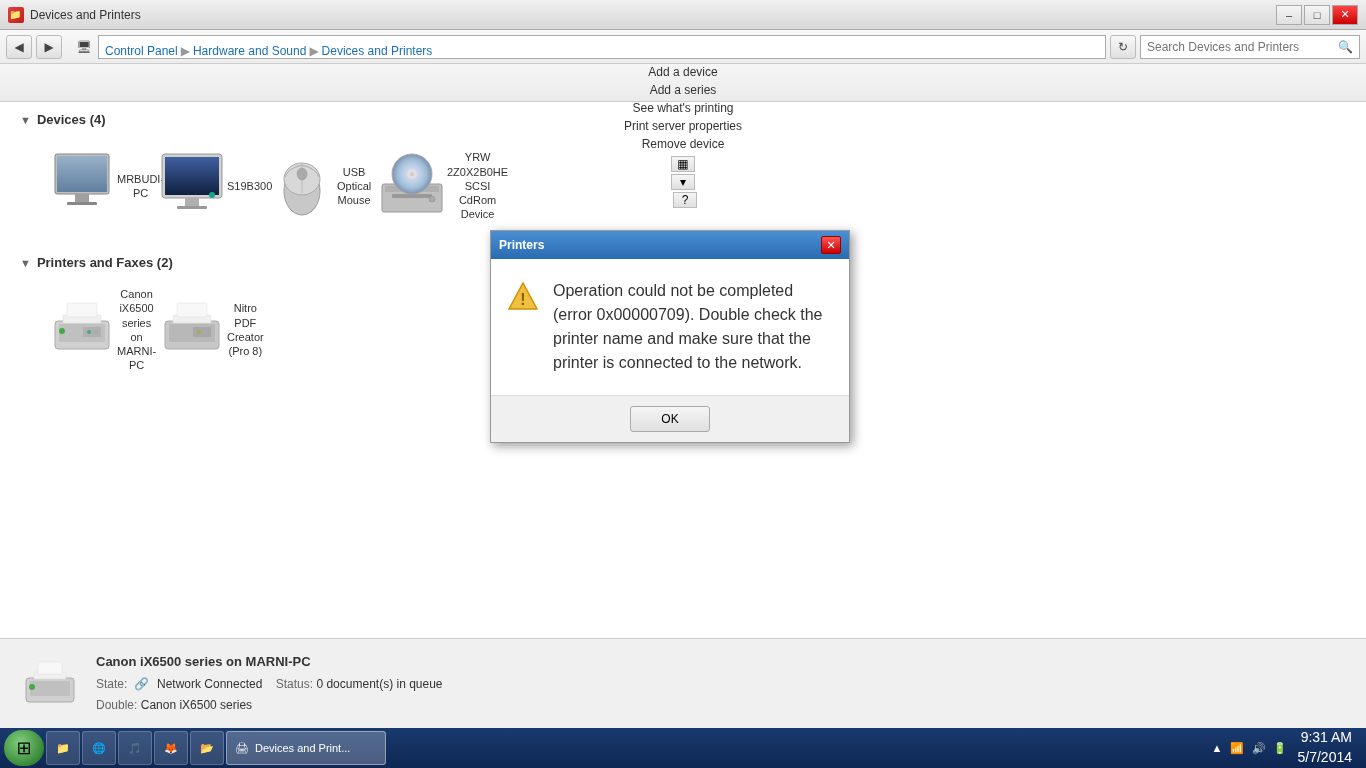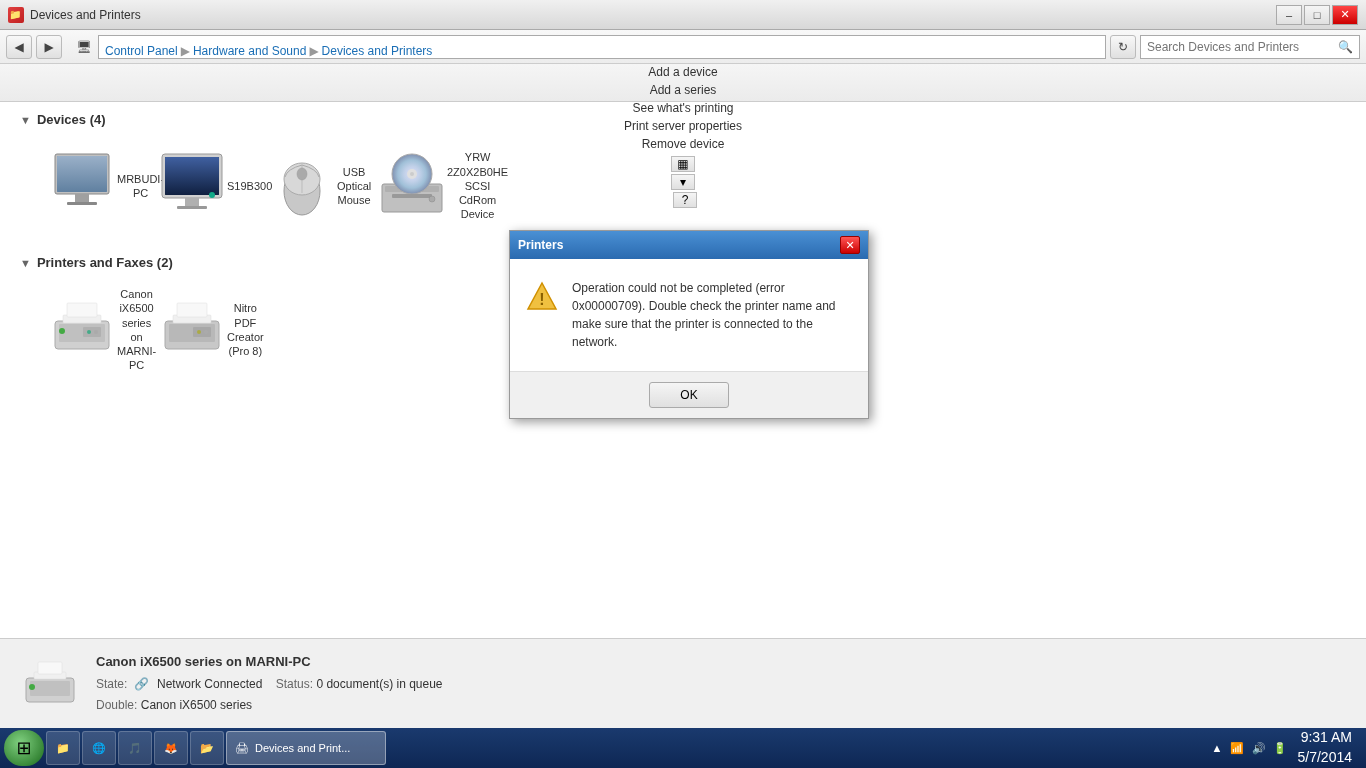--- a/index.html
+++ b/index.html
@@ -176,21 +176,21 @@
       gap: 8px;
       padding: 0 8px;
       color: white;
       font-size: 11px;
     }
     .clock { text-align: right; font-size: 14px; color: white; line-height: 1.4; }
     .dialog {
       pointer-events: all;
       position: absolute;
       top: 230px;
-      left: 509px;
+      left: 490px;
       width: 360px;
       background: #f0f0f0;
       border: 1px solid #999;
       box-shadow: 3px 3px 10px rgba(0,0,0,0.4);
     }
     .dialog-title-bar {
       height: 28px;
       background: linear-gradient(to bottom, #4a90d4, #2a6ab0);
       display: flex;
       align-items: center;
@@ -219,21 +219,21 @@
       gap: 14px;
       align-items: flex-start;
       background: white;
     }
     .warning-icon {
       width: 32px;
       height: 32px;
       flex-shrink: 0;
       margin-top: 2px;
     }
-    .dialog-message { font-size: 12px; color: #333; line-height: 1.5; }
+    .dialog-message { font-size: 16px; color: #333; line-height: 1.5; }
     .dialog-footer {
       padding: 10px 16px;
       display: flex;
       justify-content: center;
       background: #f0f0f0;
       border-top: 1px solid #ddd;
     }
     .ok-btn {
       width: 80px;
       height: 26px;

